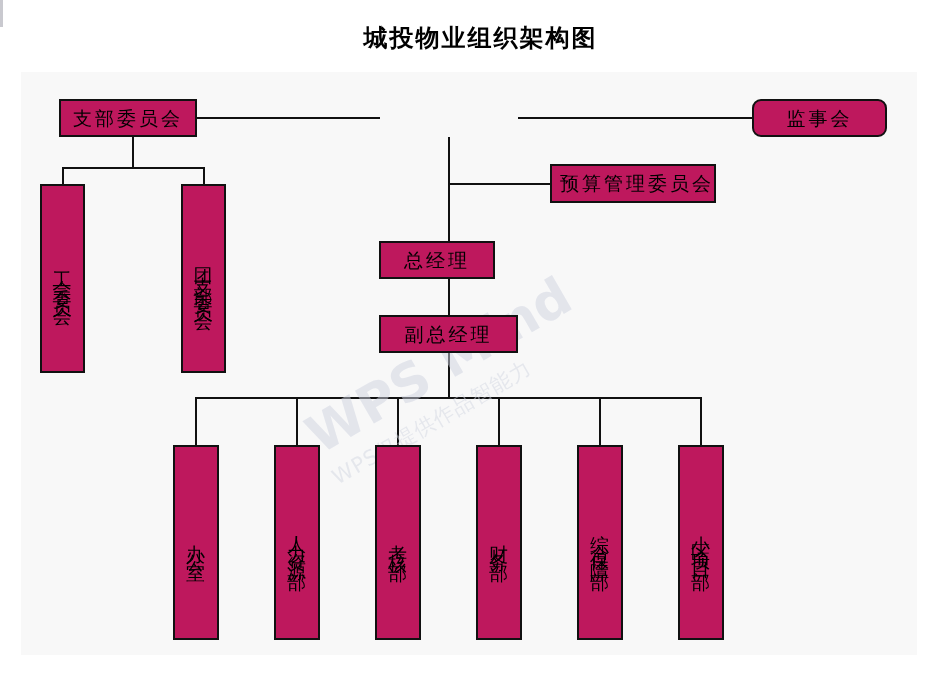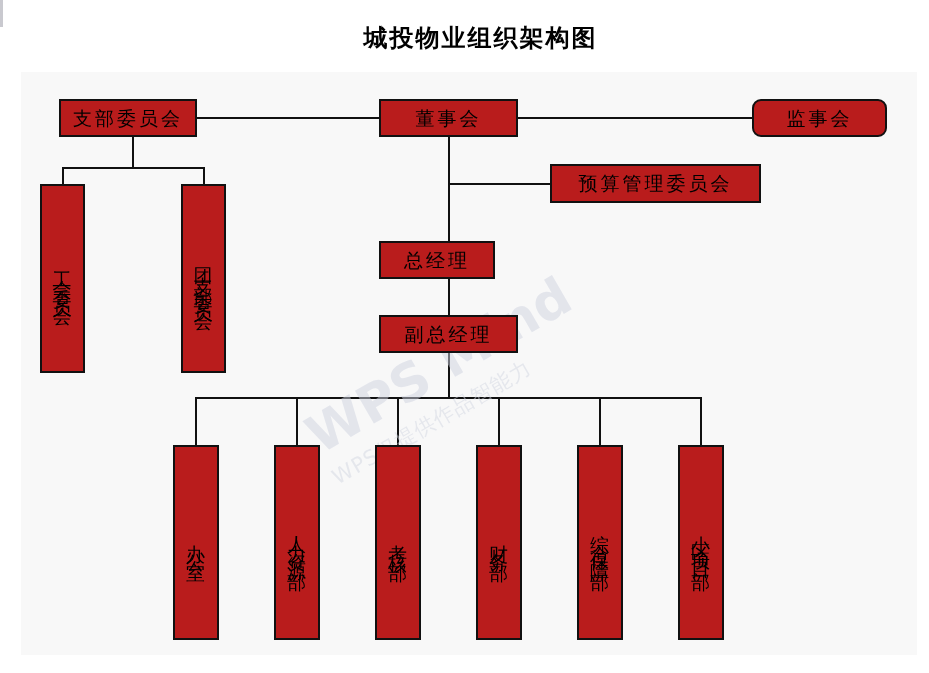--- a/index.html
+++ b/index.html
@@ -35,21 +35,21 @@
   }
   #canvas {
     position: absolute;
     left: 21px; top: 72px;
     width: 896px; height: 583px;
     background: #f8f8f8;
   }
   
   .node {
     position: absolute;
-    background: #b91c1c;
+    background: #be185d;
     border: 2px solid #111111;
     display: flex;
     align-items: center;
     justify-content: center;
     font-family: "DejaVu Serif", "Liberation Serif", serif;
     color: #000000;
     z-index: 3;
   }
   .node .label {
     font-size: 19px;
@@ -142,29 +142,26 @@
     <div class="conn v" style="left:275px; top:325px; height:48px;"></div>
     <div class="conn v" style="left:376px; top:325px; height:48px;"></div>
     <div class="conn v" style="left:477px; top:325px; height:48px;"></div>
     <div class="conn v" style="left:578px; top:325px; height:48px;"></div>
     <div class="conn v" style="left:679px; top:325px; height:48px;"></div>
 
     <div class="node" style="left:38px; top:27px; width:138px; height:38px;">
       <span class="label">支部委员会</span>
     </div>
 
-    <div class="node" style="left:358px; top:27px; width:139px; height:38px;">
-      <span class="label">董事会</span>
-    </div>
 
     <div class="node" style="left:731px; top:27px; width:135px; height:38px;border-radius:9px;">
       <span class="label">监事会</span>
     </div>
 
-    <div class="node" style="left:529px; top:92px; width:211px; height:39px;">
+    <div class="node" style="left:529px; top:92px; width:166px; height:39px;justify-content:flex-end;">
       <span class="label">预算管理委员会</span>
     </div>
 
     <div class="node vertical" style="left:19px; top:112px; width:45px; height:189px;">
       <span class="label">工会委员会</span>
     </div>
 
     <div class="node vertical" style="left:160px; top:112px; width:45px; height:189px;">
       <span class="label">团支部委员会</span>
     </div>

